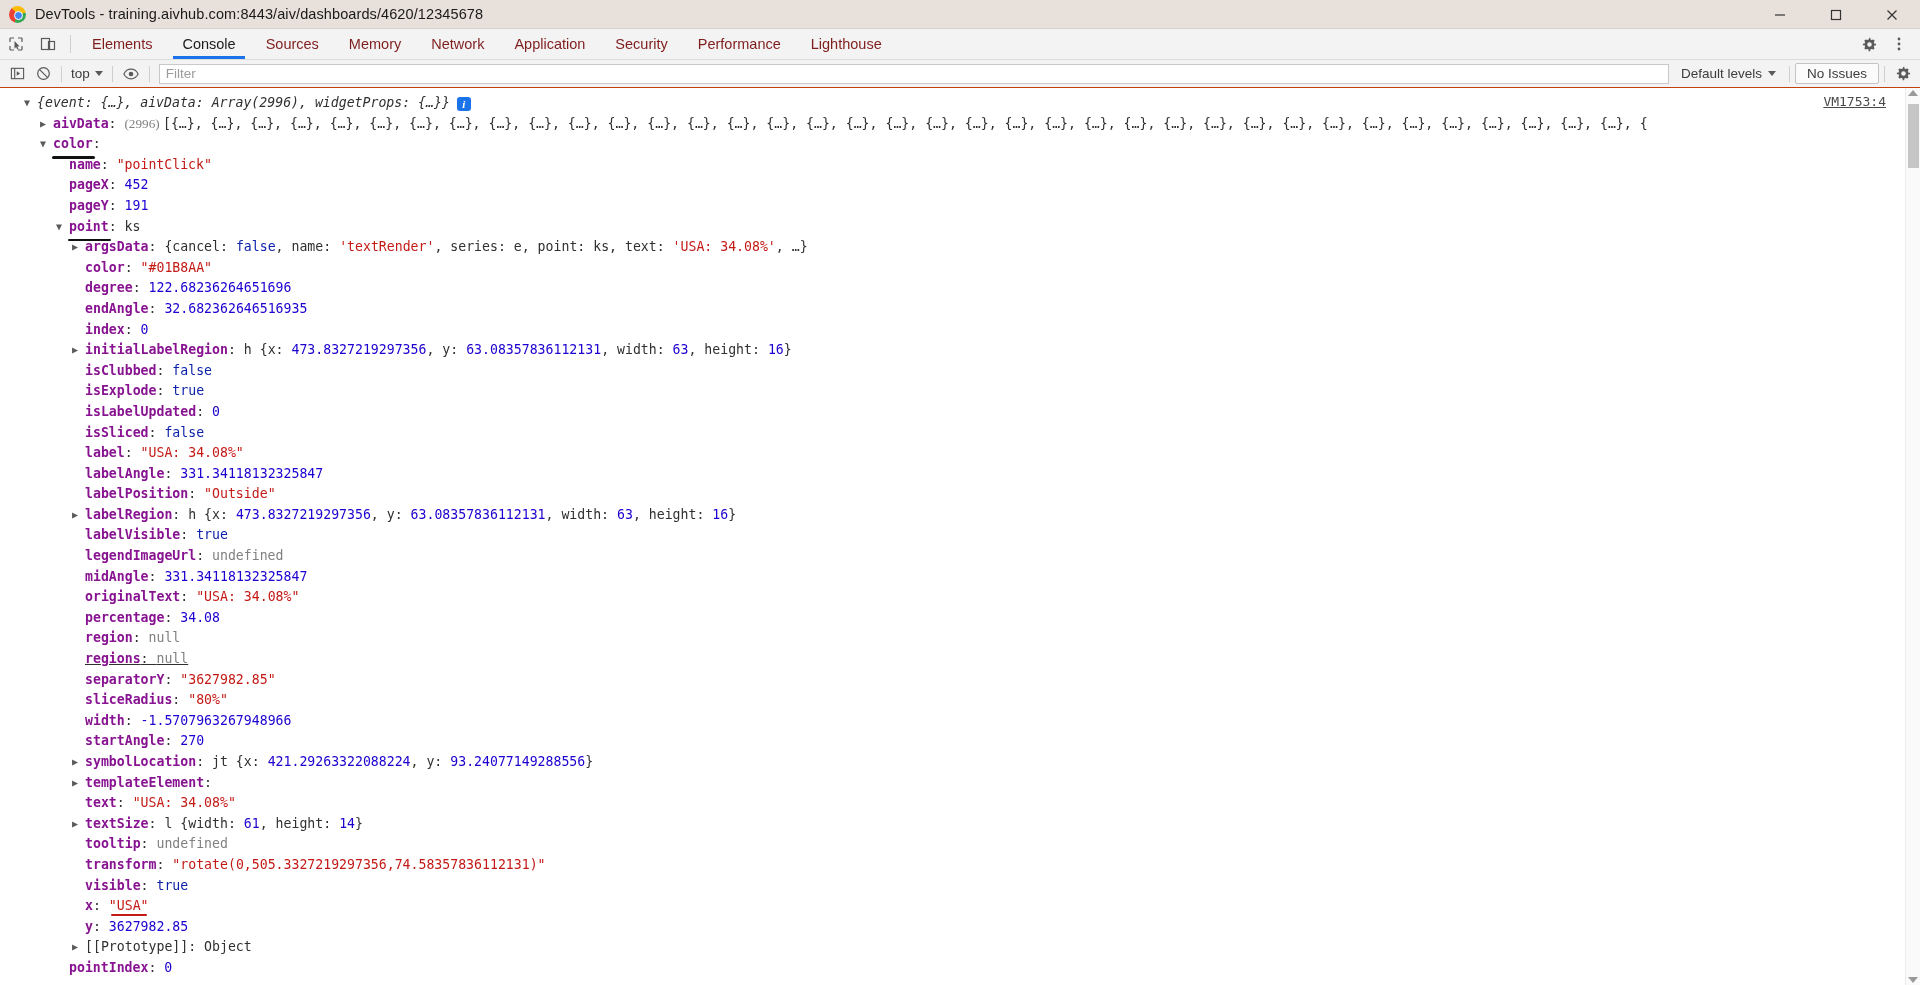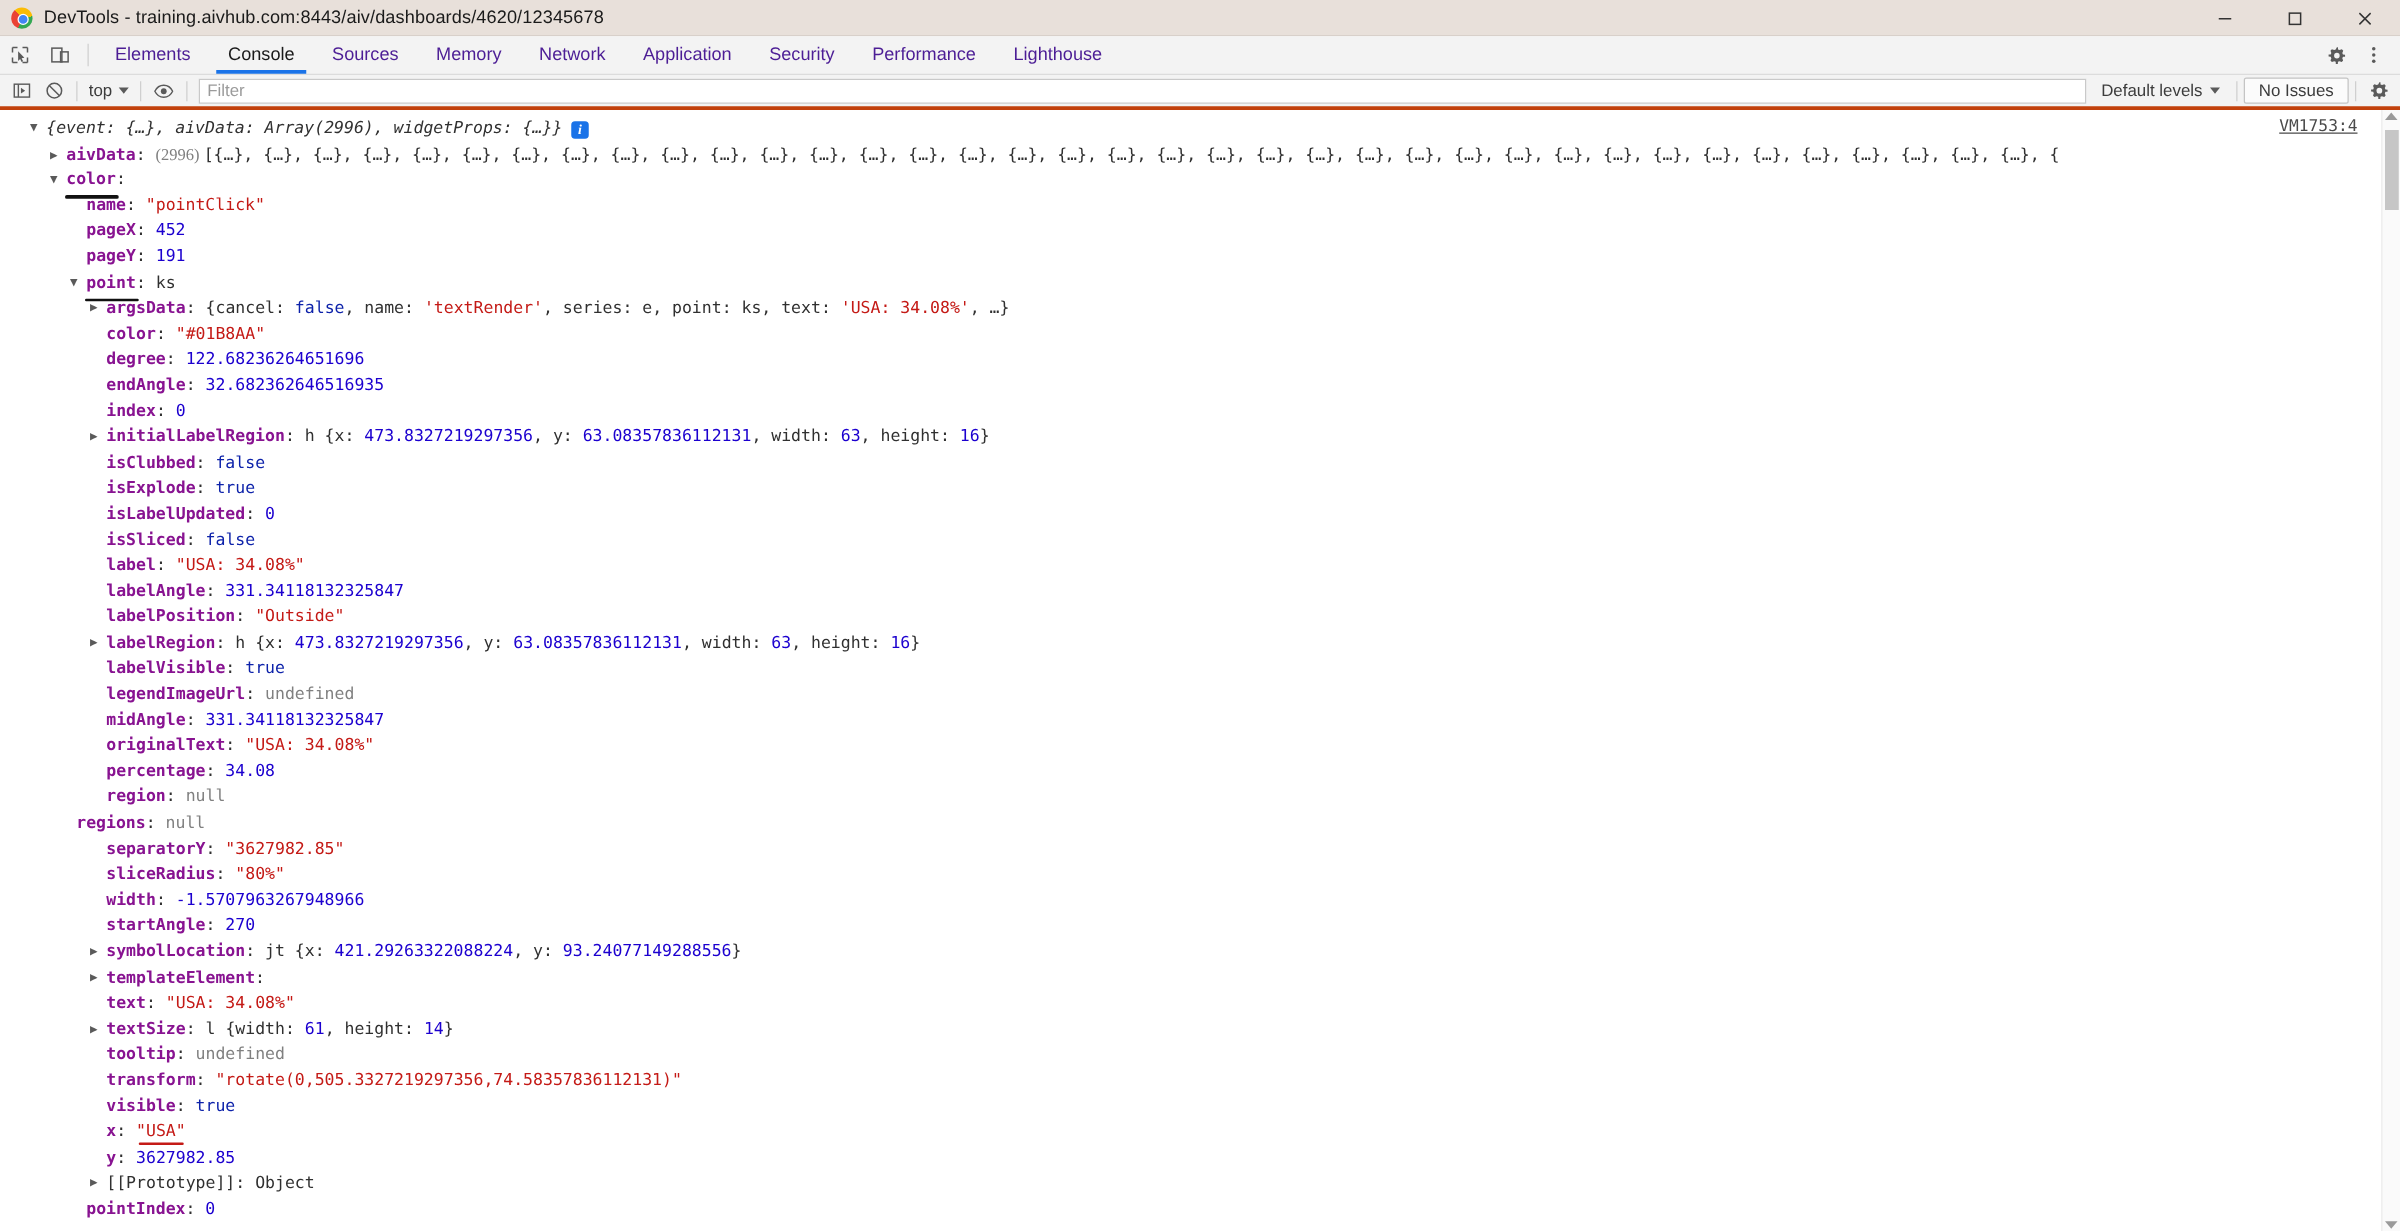--- a/index.html
+++ b/index.html
@@ -70,21 +70,21 @@
   }
   .vsep {
     width: 1px; background: #cfcfcf;
     margin: 6px 6px;
     flex: 0 0 auto;
   }
   .tab {
     padding: 0 15px;
     display: flex; align-items: center;
     font-size: 14.5px;
-    color: #4c1d95;
+    color: #7f1d1d;
     white-space: nowrap;
     position: relative;
   }
   .tab.active { color: #1a1a1a; }
   .tab.active::after {
     content: "";
     position: absolute;
     left: 6px; right: 6px; bottom: 0;
     height: 3px;
     background: #1a73e8;
@@ -99,21 +99,21 @@
     display: flex; align-items: center; justify-content: center;
     color: #5a5a5a;
   }
 
   
   .filterbar {
     height: 28px;
     background: #f3f3f3;
     display: flex;
     align-items: center;
-    border-bottom: 3px solid #c2410c;
+    border-bottom: 1px solid #c2410c;
     padding: 0 4px;
   }
   .fbtn {
     width: 26px; height: 24px;
     display: flex; align-items: center; justify-content: center;
     color: #5a5a5a;
   }
   .fsep {
     width: 1px; height: 16px; background: #cfcfcf; margin: 0 5px;
     flex: 0 0 auto;
@@ -434,21 +434,21 @@
       <div class="line" style="padding-left: 72px;"><span class="tw none"></span><span class="key">label</span><span class="key-pl">: </span><span class="str">"USA: 34.08%"</span></div>
       <div class="line" style="padding-left: 72px;"><span class="tw none"></span><span class="key">labelAngle</span><span class="key-pl">: </span><span class="num">331.34118132325847</span></div>
       <div class="line" style="padding-left: 72px;"><span class="tw none"></span><span class="key">labelPosition</span><span class="key-pl">: </span><span class="str">"Outside"</span></div>
       <div class="line" style="padding-left: 72px;"><span class="tw closed"></span><span class="key">labelRegion</span><span class="key-pl">: </span><span class="plain">h {x: </span><span class="num">473.8327219297356</span><span class="plain">, y: </span><span class="num">63.08357836112131</span><span class="plain">, width: </span><span class="num">63</span><span class="plain">, height: </span><span class="num">16</span><span class="plain">}</span></div>
       <div class="line" style="padding-left: 72px;"><span class="tw none"></span><span class="key">labelVisible</span><span class="key-pl">: </span><span class="bool">true</span></div>
       <div class="line" style="padding-left: 72px;"><span class="tw none"></span><span class="key">legendImageUrl</span><span class="key-pl">: </span><span class="null">undefined</span></div>
       <div class="line" style="padding-left: 72px;"><span class="tw none"></span><span class="key">midAngle</span><span class="key-pl">: </span><span class="num">331.34118132325847</span></div>
       <div class="line" style="padding-left: 72px;"><span class="tw none"></span><span class="key">originalText</span><span class="key-pl">: </span><span class="str">"USA: 34.08%"</span></div>
       <div class="line" style="padding-left: 72px;"><span class="tw none"></span><span class="key">percentage</span><span class="key-pl">: </span><span class="num">34.08</span></div>
       <div class="line" style="padding-left: 72px;"><span class="tw none"></span><span class="key">region</span><span class="key-pl">: </span><span class="null">null</span></div>
-      <div class="line" style="padding-left: 48px;"><span class="tw none"></span><span class="key">regions</span><span class="key-pl">: </span><span class="null">null</span></div>
+      <div class="line" style="padding-left: 72px; text-decoration: underline;"><span class="tw none"></span><span class="key">regions</span><span class="key-pl">: </span><span class="null">null</span></div>
       <div class="line" style="padding-left: 72px;"><span class="tw none"></span><span class="key">separatorY</span><span class="key-pl">: </span><span class="str">"3627982.85"</span></div>
       <div class="line" style="padding-left: 72px;"><span class="tw none"></span><span class="key">sliceRadius</span><span class="key-pl">: </span><span class="str">"80%"</span></div>
       <div class="line" style="padding-left: 72px;"><span class="tw none"></span><span class="key">width</span><span class="key-pl">: </span><span class="num">-1.5707963267948966</span></div>
       <div class="line" style="padding-left: 72px;"><span class="tw none"></span><span class="key">startAngle</span><span class="key-pl">: </span><span class="num">270</span></div>
       <div class="line" style="padding-left: 72px;"><span class="tw closed"></span><span class="key">symbolLocation</span><span class="key-pl">: </span><span class="plain">jt {x: </span><span class="num">421.29263322088224</span><span class="plain">, y: </span><span class="num">93.24077149288556</span><span class="plain">}</span></div>
       <div class="line" style="padding-left: 72px;"><span class="tw closed"></span><span class="key">templateElement</span><span class="key-pl">: </span></div>
       <div class="line" style="padding-left: 72px;"><span class="tw none"></span><span class="key">text</span><span class="key-pl">: </span><span class="str">"USA: 34.08%"</span></div>
       <div class="line" style="padding-left: 72px;"><span class="tw closed"></span><span class="key">textSize</span><span class="key-pl">: </span><span class="plain">l {width: </span><span class="num">61</span><span class="plain">, height: </span><span class="num">14</span><span class="plain">}</span></div>
       <div class="line" style="padding-left: 72px;"><span class="tw none"></span><span class="key">tooltip</span><span class="key-pl">: </span><span class="null">undefined</span></div>
       <div class="line" style="padding-left: 72px;"><span class="tw none"></span><span class="key">transform</span><span class="key-pl">: </span><span class="str">"rotate(0,505.3327219297356,74.58357836112131)"</span></div>

